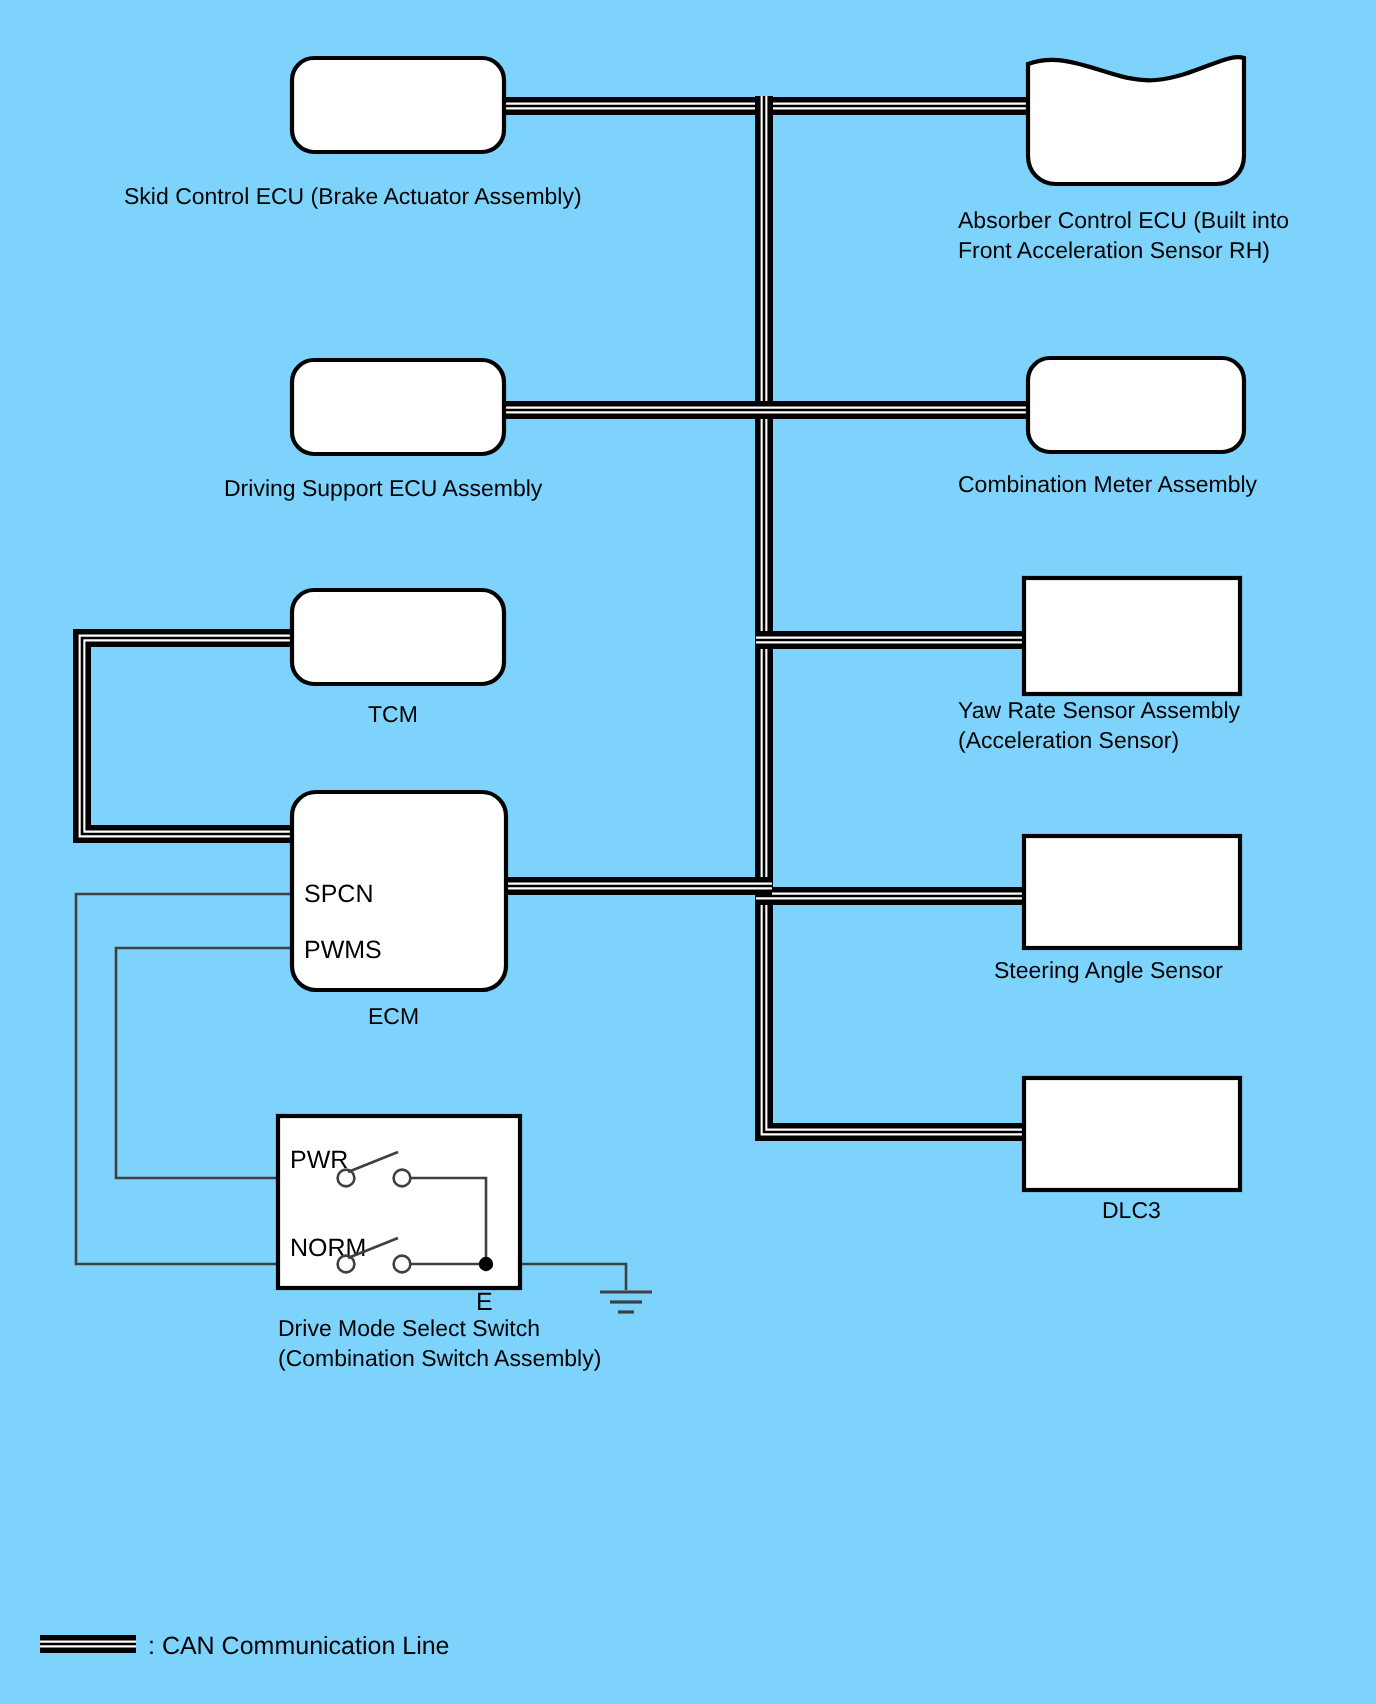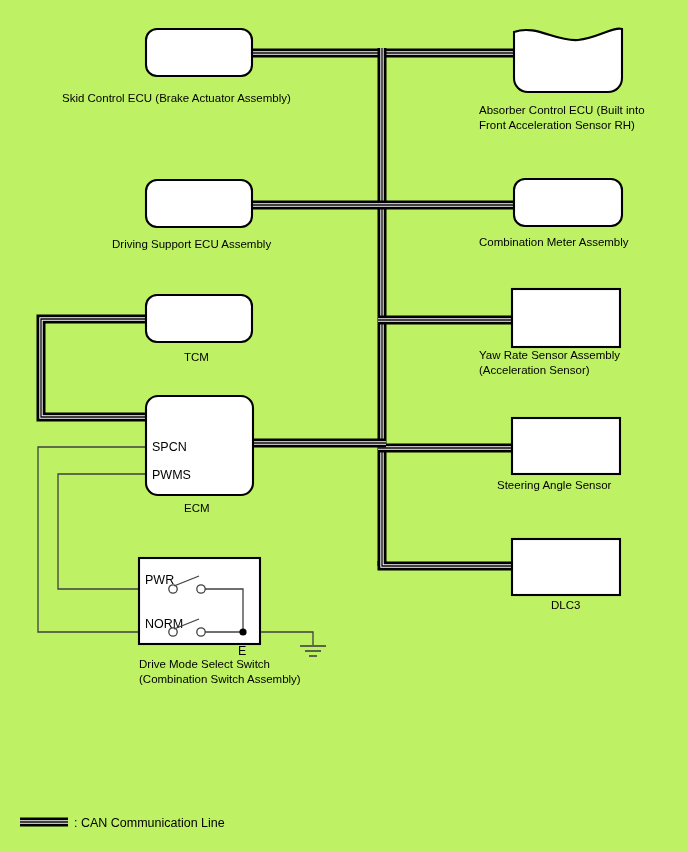--- a/index.html
+++ b/index.html
@@ -9,21 +9,21 @@
     background: #ffffff;
   }
   body {
     font-family: "Liberation Sans", sans-serif;
     color: #000000;
   }
   #diagram-root {
     position: relative;
     width: 688px;
     height: 852px;
-    background: #bef264;
+    background: #7dd3fc;
     overflow: hidden;
   }
   svg#diagram-svg {
     position: absolute;
     left: 0;
     top: 0;
     width: 688px;
     height: 852px;
     display: block;
   }

